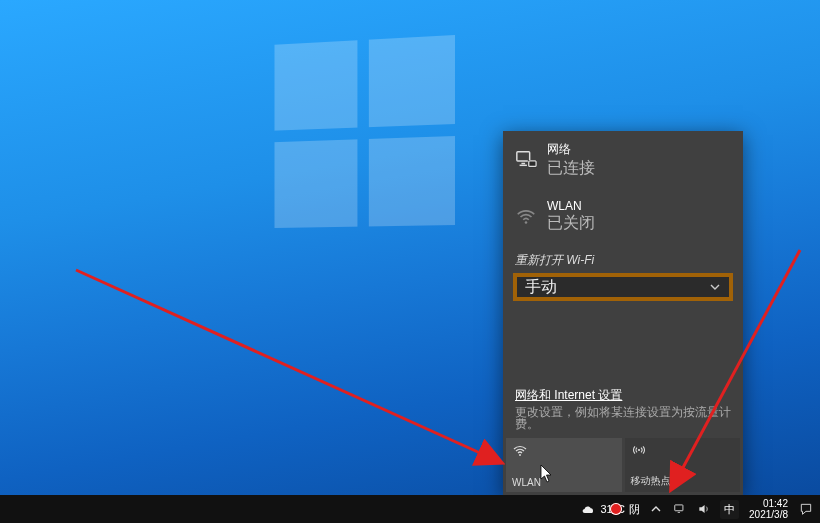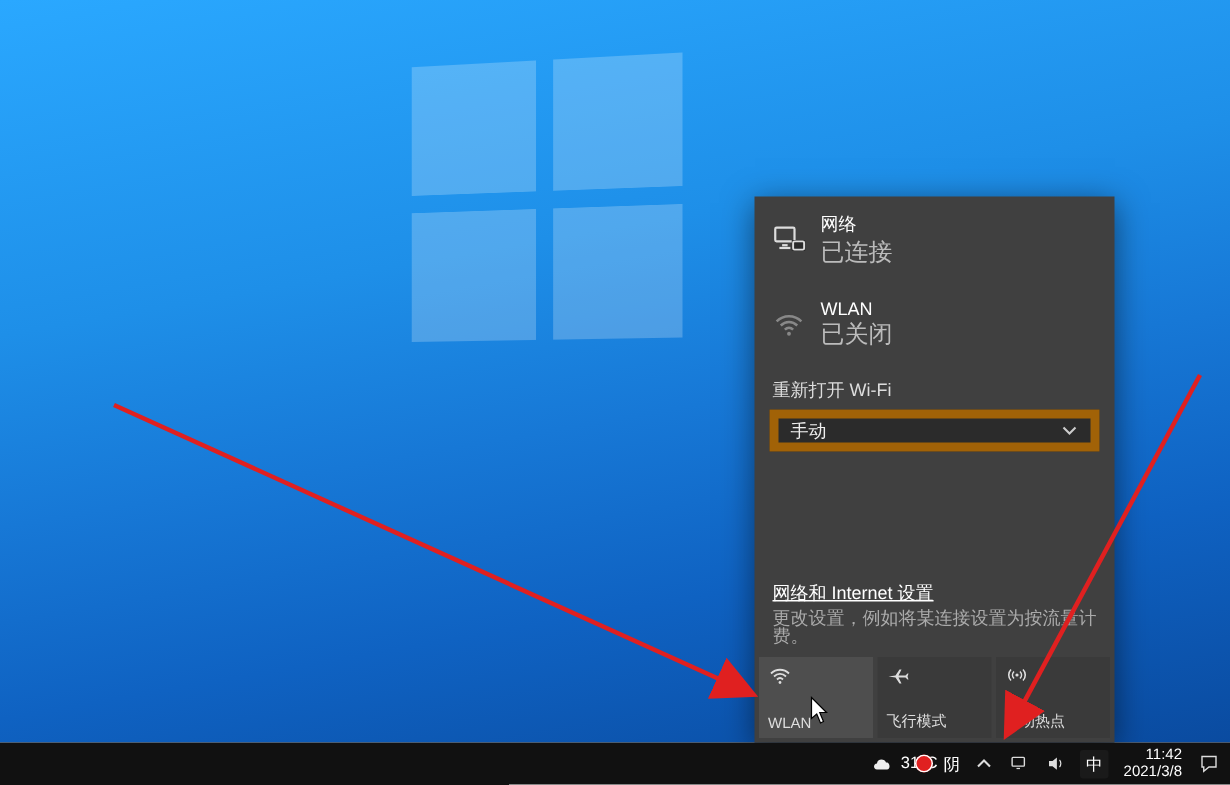--- a/index.html
+++ b/index.html
@@ -35,25 +35,25 @@
   .flyout {
     position: absolute; right: 77px; bottom: 28px; width: 240px; height: 364px;
     background: #404040; color: #e6e6e6; font-size: 12px;
     box-shadow: 0 4px 20px rgba(0,0,0,0.5);
     display: flex; flex-direction: column;
   }
   .net-row { display: flex; gap: 10px; padding: 10px 12px; align-items: center; }
   .net-row .icon { width: 22px; height: 22px; fill: #ddd; }
   .net-row .title { font-size: 12px; color: #fff; }
   .net-row .sub { font-size: 16px; color: #bbb; }
-  .reopen-label { padding: 8px 12px 4px; font-size: 12px; color: #ddd; }
+  .reopen-label { padding: 8px 12px 4px; font-size: 12px; color: #ddd; font-style: italic; }
   .dropdown {
-    margin: 0 10px; height: 28px; border: 6px solid #a16207; background: #2b2b2b;
+    margin: 0 10px; height: 28px; border: 4px solid #a16207; background: #2b2b2b;
     display: flex; align-items: center; justify-content: space-between;
-    padding: 0 8px; color: #eee; font-size: 12px;
+    padding: 0 8px; color: #eee; font-size: 16px;
   }
   .spacer { flex: 1; }
   .settings-block { padding: 4px 12px 8px; }
   .settings-block .t { font-size: 12px; color: #fff; margin-bottom: 2px; text-decoration: underline; }
   .settings-block .s { font-size: 12px; color: #aaa; line-height: 12px; }
   .tiles { display: flex; gap: 3px; padding: 0 3px 3px; }
   .tile {
     flex: 1; height: 54px; background: #3a3a3a;
     display: flex; flex-direction: column; justify-content: flex-end;
     padding: 4px 6px; position: relative; color: #ddd; font-size: 10px;
@@ -134,26 +134,20 @@
       <svg class="ticon" viewBox="0 0 24 24">
         <path d="M3 9 C8 4 16 4 21 9" fill="none" stroke="#ddd" stroke-width="1.8"></path>
         <path d="M6 12 C9.5 8.5 14.5 8.5 18 12" fill="none" stroke="#ddd" stroke-width="1.8"></path>
         <path d="M9 15 C10.8 13.2 13.2 13.2 15 15" fill="none" stroke="#ddd" stroke-width="1.8"></path>
         <circle cx="12" cy="18" r="1.4" fill="#ddd"></circle>
       </svg>
       <span>WLAN</span>
     </div>
     <div class="tile">
       <svg class="ticon" viewBox="0 0 24 24">
-        <path d="M2 12 L9 11 L13 5 L15 5 L12 11 L19 11 L21 9 L22 9 L21 12 L22 15 L21 15 L19 13 L12 13 L15 19 L13 19 L9 13 L2 12 Z" fill="#ddd"></path>
-      </svg>
-      <span>飞行模式</span>
-    </div>
-    <div class="tile">
-      <svg class="ticon" viewBox="0 0 24 24">
         <path d="M6 16 C3 13 3 8 6 5" fill="none" stroke="#ddd" stroke-width="1.6"></path>
         <path d="M18 16 C21 13 21 8 18 5" fill="none" stroke="#ddd" stroke-width="1.6"></path>
         <path d="M9 14 C7 12 7 9 9 7" fill="none" stroke="#ddd" stroke-width="1.6"></path>
         <path d="M15 14 C17 12 17 9 15 7" fill="none" stroke="#ddd" stroke-width="1.6"></path>
         <circle cx="12" cy="10.5" r="1.6" fill="#ddd"></circle>
       </svg>
       <span>移动热点</span>
     </div>
   </div>
 </div>
@@ -182,21 +176,21 @@
     <div class="icon">
       <svg width="14" height="14" viewBox="0 0 24 24">
         <path d="M4 9 L8 9 L13 5 L13 19 L8 15 L4 15 Z" fill="#ddd"></path>
         <path d="M16 8 C18 10 18 14 16 16" fill="none" stroke="#ddd" stroke-width="1.4"></path>
       </svg>
     </div>
     <div class="highlight">
       <span>中</span>
     </div>
     <div class="clock">
-      <div>11:42</div>
+      <div>01:42</div>
       <div>2021/3/8</div>
     </div>
     <div class="icon">
       <svg width="14" height="14" viewBox="0 0 24 24">
         <path d="M4 4 H20 V16 H12 L6 21 V16 H4 Z" fill="none" stroke="#ddd" stroke-width="1.6"></path>
       </svg>
     </div>
   </div>
 </div>
 

